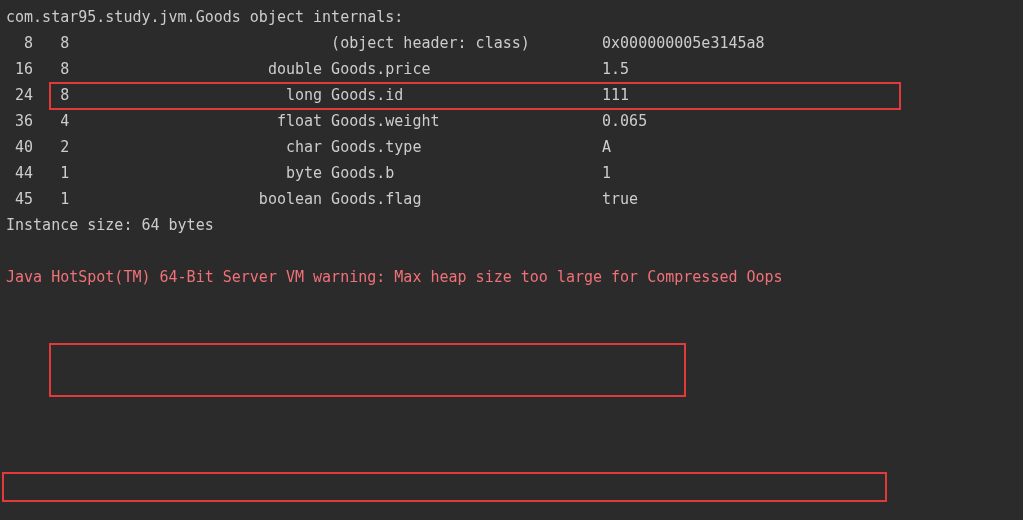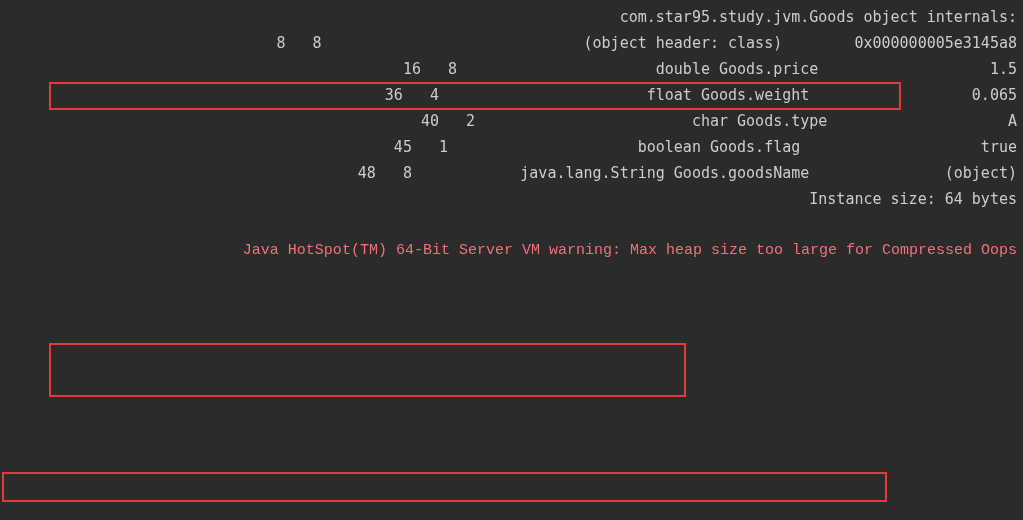--- a/index.html
+++ b/index.html
@@ -10,43 +10,43 @@
     font-family: "Consolas", "Menlo", "DejaVu Sans Mono", monospace;
     font-size: 15px;
     line-height: 26px;
     width: 1023px;
     height: 520px;
     overflow: hidden;
   }
   .container {
     padding: 4px 6px 6px 6px;
     position: relative;
-    text-align: right;
   }
   .line { white-space: pre; }
   .hl-box {
     position: absolute;
     border: 2px solid #e23a3a;
     box-sizing: border-box;
     pointer-events: none;
   }
-  .warning { color: #f07178; font-family: Liberation Mono, monospace; }
+  .warning { color: #f07178; }
 </style>
 </head>
 <body>
 
 <div class="container">
   <div class="line">com.star95.study.jvm.Goods object internals:</div>
   <div id="rows-holder">
       <div class="line">  8   8                             (object header: class)        0x000000005e3145a8</div>
       <div class="line"> 16   8                      double Goods.price                   1.5</div>
+      <div class="line"> 24   8                        long Goods.id                      111</div>
       <div class="line"> 36   4                       float Goods.weight                  0.065</div>
       <div class="line"> 40   2                        char Goods.type                    A</div>
+      <div class="line"> 44   1                        byte Goods.b                       1</div>
       <div class="line"> 45   1                     boolean Goods.flag                    true</div>
-      <div class="line"> 48   8            java.lang.String Goods.goodsName               (object)</div>
     </div>
   <div class="line">Instance size: 64 bytes</div>
   <div class="line">&nbsp;</div>
   <div class="line warning">Java HotSpot(TM) 64-Bit Server VM warning: Max heap size too large for Compressed Oops</div>
 
   <div class="hl-box" style="left:49px; top:82px; width:852px; height:28px;"></div>
   <div class="hl-box" style="left:49px; top:343px; width:637px; height:54px;"></div>
   <div class="hl-box" style="left:2px;  top:472px; width:885px; height:30px;"></div>
 </div>
 

